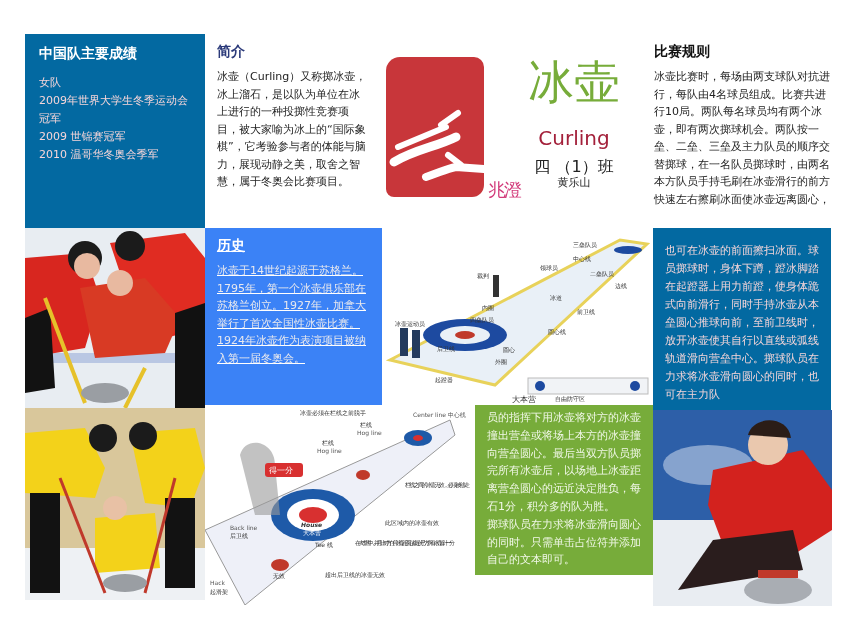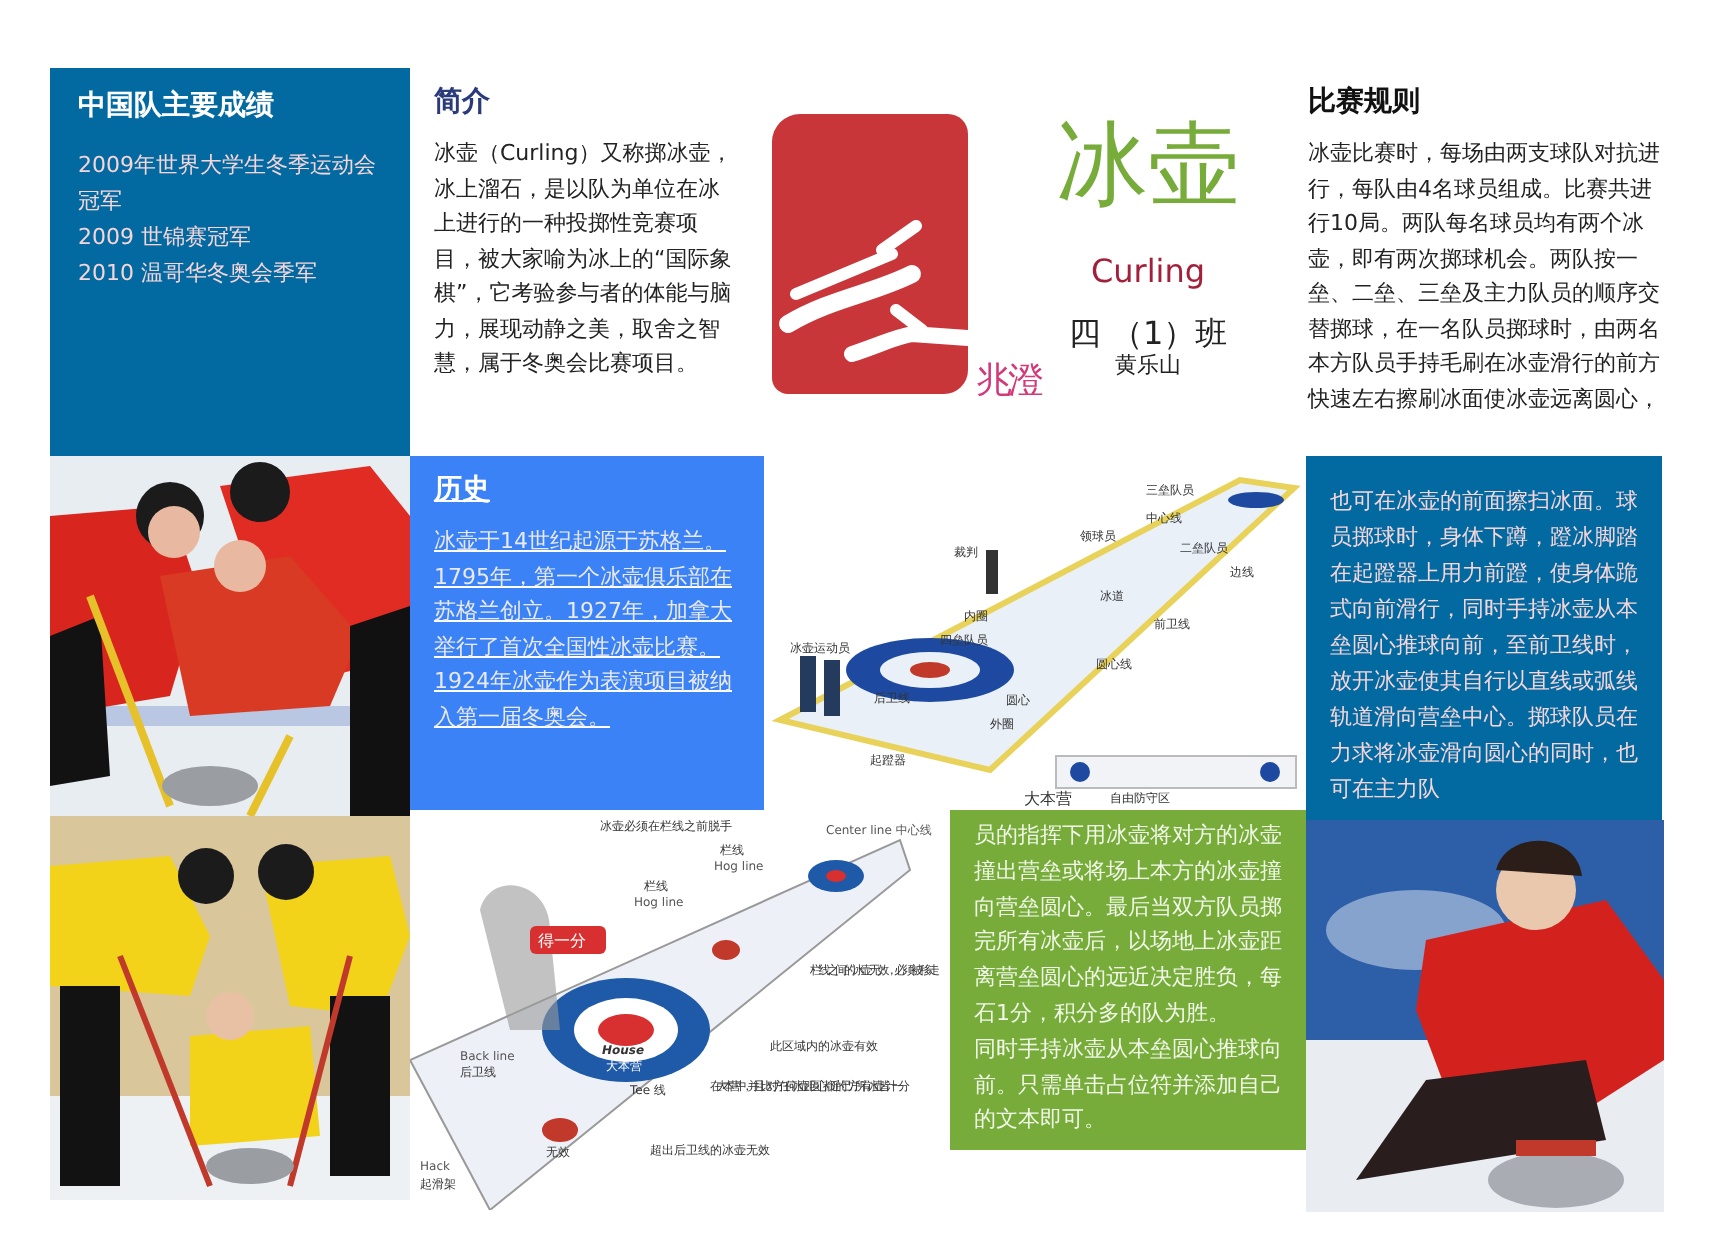--- a/index.html
+++ b/index.html
@@ -19,20 +19,21 @@
   .dark-text { color:#222; }
   
   .photo { overflow:hidden; }
   .photo svg { display:block; width:100%; height:100%; }
 </style>
 </head>
 <body>
 
 <div class="abs red" style="left:25px; top:34px; width:180px; height:194px; padding:10px 14px;">
   <div class="panel-title" style="color:#fff; margin-bottom:12px;">中国队主要成绩</div>
+  <div class="panel-text" style="line-height:18px;">女队</div>
   <div class="panel-text" style="line-height:18px;">2009年世界大学生冬季运动会冠军</div>
   <div class="panel-text" style="line-height:18px;">2009 世锦赛冠军</div>
   <div class="panel-text" style="line-height:18px;">2010 温哥华冬奥会季军</div>
 </div>
 
 <div class="abs" style="left:205px; top:34px; width:177px; height:194px; padding:8px 12px 16px 12px;">
   <div class="panel-title navy-title">简介</div>
   <p class="panel-text dark-text">冰壶（Curling）又称掷冰壶，冰上溜石，是以队为单位在冰上进行的一种投掷性竞赛项目，被大家喻为冰上的“国际象棋”，它考验参与者的体能与脑力，展现动静之美，取舍之智慧，属于冬奥会比赛项目。</p>
 </div>
 
@@ -41,21 +42,21 @@
     <svg width="98" height="140" viewBox="0 0 98 140">
       <path d="M12 90 L60 70" stroke="#fff" stroke-width="6" stroke-linecap="round" fill="none"></path>
       <path d="M8 105 C30 92 50 90 70 80" stroke="#fff" stroke-width="9" stroke-linecap="round" fill="none"></path>
       <path d="M55 68 L72 56" stroke="#fff" stroke-width="6" stroke-linecap="round"></path>
       <path d="M40 120 C55 115 60 112 70 110 L98 112" stroke="#fff" stroke-width="8" stroke-linecap="round" fill="none"></path>
       <path d="M62 98 L75 108" stroke="#fff" stroke-width="6" stroke-linecap="round"></path>
     </svg>
   </div>
   <div class="abs" style="left:106px; top:138px; font-size:18px; color:#d23a7a; font-family:'DejaVu Serif', serif; letter-spacing:-2px;">兆澄</div>
   <div class="abs" style="left:116px; top:14px; width:152px; text-align:center; font-size:46px; line-height:56px; color:#77ac3a;">冰壶</div>
-  <div class="abs" style="left:116px; top:86px; width:152px; text-align:center; font-size:16px; color:#a3203a;">Curling</div>
+  <div class="abs" style="left:116px; top:86px; width:152px; text-align:center; font-size:20px; color:#a3203a;">Curling</div>
   <div class="abs" style="left:116px; top:117px; width:152px; text-align:center; font-size:16px; color:#222;">四 （1）班</div>
   <div class="abs" style="left:116px; top:135px; width:152px; text-align:center; font-size:11px; color:#222;">黄乐山</div>
 </div>
 
 <div class="abs" style="left:650px; top:34px; width:185px; height:194px; padding:8px 4px 0 4px;">
   <div class="panel-title dark-title">比赛规则</div>
   <p class="panel-text dark-text">冰壶比赛时，每场由两支球队对抗进行，每队由4名球员组成。比赛共进行10局。两队每名球员均有两个冰壶，即有两次掷球机会。两队按一垒、二垒、三垒及主力队员的顺序交替掷球，在一名队员掷球时，由两名本方队员手持毛刷在冰壶滑行的前方快速左右擦刷冰面使冰壶远离圆心，</p>
 </div>
 
 <div class="abs photo" style="left:25px; top:228px; width:180px; height:180px; background:#e9eef3;">
@@ -171,21 +172,21 @@
       <text x="68" y="173">无效</text>
       <text x="5" y="180" fill="#555">Hack</text>
       <text x="5" y="189">起滑架</text>
       <text x="120" y="172">超出后卫线的冰壶无效</text>
     </g>
   </svg>
 </div>
 
 <div class="abs green" style="left:475px; top:405px; width:178px; height:170px; padding:4px 8px 0 12px;">
   <p class="panel-text" style="line-height:17.8px;">员的指挥下用冰壶将对方的冰壶撞出营垒或将场上本方的冰壶撞向营垒圆心。最后当双方队员掷完所有冰壶后，以场地上冰壶距离营垒圆心的远近决定胜负，每石1分，积分多的队为胜。</p>
-  <p class="panel-text" style="line-height:17.8px;">同时手持冰壶从本垒圆心推球向前。只需单击占位符并添加自己的文本即可。</p>
+  <p class="panel-text" style="line-height:17.8px;">掷球队员在力求将冰壶滑向圆心的同时。只需单击占位符并添加自己的文本即可。</p>
 </div>
 
 <div class="abs photo" style="left:653px; top:410px; width:179px; height:196px;">
   <svg viewBox="0 0 179 196" preserveAspectRatio="none">
     <rect width="179" height="196" fill="#2d5fa8"></rect>
     <rect y="110" width="179" height="86" fill="#e9edf2"></rect>
     <ellipse cx="55" cy="55" rx="45" ry="20" fill="#dfe8f3" opacity="0.5"></ellipse>
     <path d="M60 60 L150 40 L179 80 L179 120 L140 145 L70 135 L55 95 Z" fill="#d3221e"></path>
     <circle cx="115" cy="35" r="20" fill="#eac8ae"></circle>
     <path d="M95 25 C100 5 135 5 138 28" fill="#2b1d17"></path>

